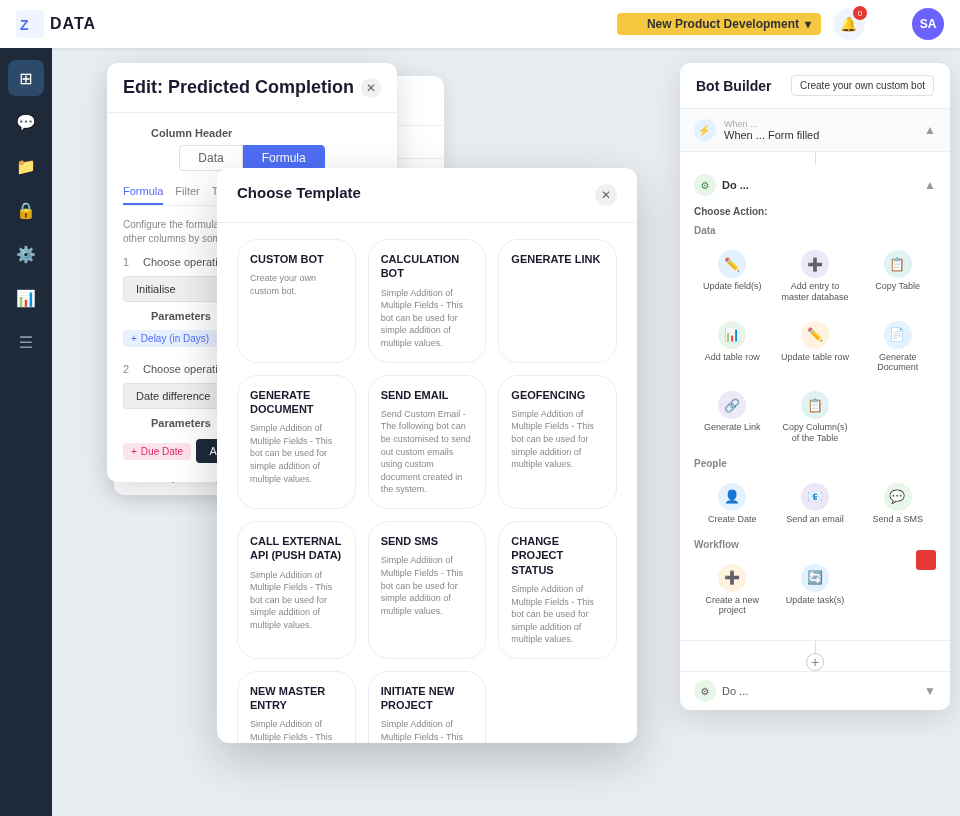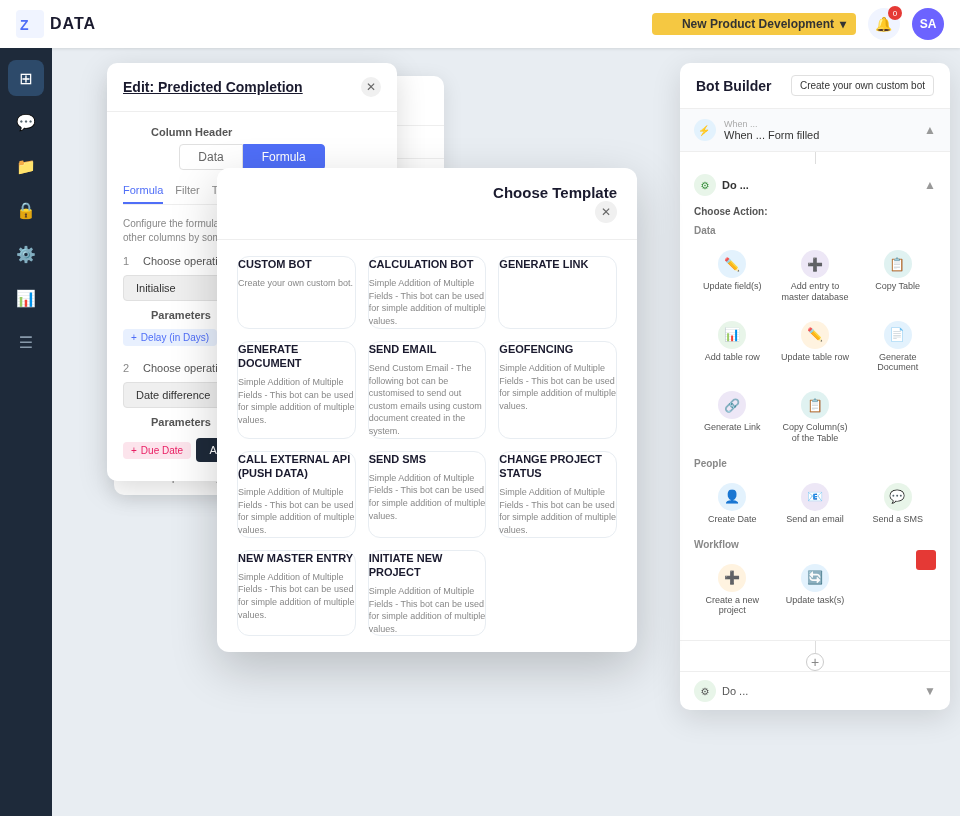--- a/index.html
+++ b/index.html
@@ -86,20 +86,21 @@
       width: 32px;
       height: 32px;
       border-radius: 50%;
       background: #6c63ff;
       color: #fff;
       font-size: 12px;
       font-weight: 700;
       display: flex;
       align-items: center;
       justify-content: center;
+      margin-left: 35px;
     }
 
     
     .main-layout {
       display: flex;
       height: calc(816px - 48px);
     }
 
     
     .sidebar {
@@ -248,24 +249,23 @@
       z-index: 20;
     }
     .edit-panel-header {
       padding: 14px 16px;
       border-bottom: 1px solid #eee;
       display: flex;
       align-items: center;
       justify-content: space-between;
     }
     .edit-panel-title {
-      font-size: 14px;
+      font-size: 18px;
       font-weight: 600;
       color: #1a1a2e;
-      text-decoration: underline;
     }
     .close-btn {
       width: 20px;
       height: 20px;
       border-radius: 50%;
       border: none;
       background: #f0f0f0;
       cursor: pointer;
       display: flex;
       align-items: center;
@@ -517,24 +517,23 @@
       width: 420px;
       background: #fff;
       border-radius: 12px;
       box-shadow: 0 16px 48px rgba(0,0,0,0.2);
       z-index: 30;
       overflow: hidden;
     }
     .modal-header {
       padding: 16px 20px;
       display: flex;
-      align-items: flex-end;
+      align-items: flex-start;
       justify-content: space-between;
       border-bottom: 1px solid #eee;
-      flex-direction: column;
     }
     .modal-title {
       font-size: 15px;
       font-weight: 700;
       color: #1a1a2e;
     }
     .modal-close {
       width: 22px;
       height: 22px;
       border-radius: 50%;
@@ -552,21 +551,22 @@
       max-height: 520px;
       overflow-y: auto;
     }
     .template-grid {
       display: grid;
       grid-template-columns: repeat(3, 1fr);
       gap: 12px;
     }
     .template-card {
       border: 1px solid #e8edf2;
-      border-radius: 12px;
+      border-radius: 20px;
+      padding: 12px;
       cursor: pointer;
       transition: box-shadow 0.2s;
     }
     .template-card-title {
       font-size: 11px;
       font-weight: 700;
       color: #1a1a2e;
       margin-bottom: 6px;
       line-height: 1.3;
     }

